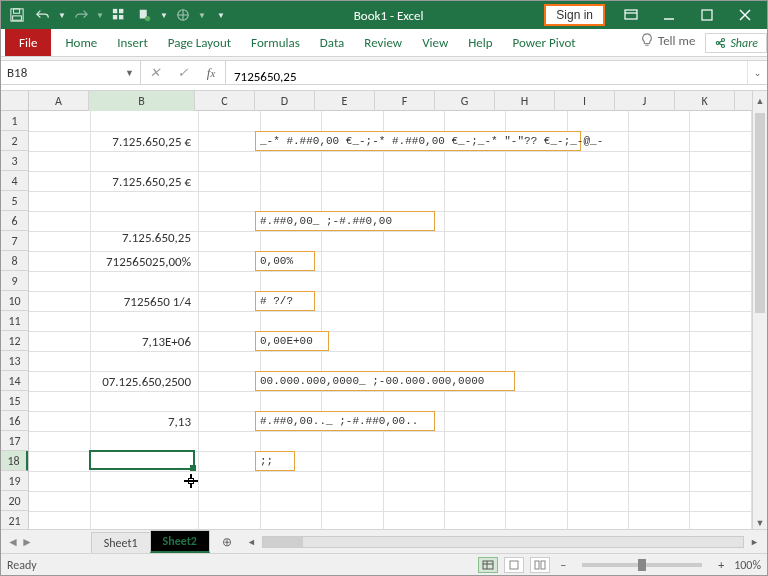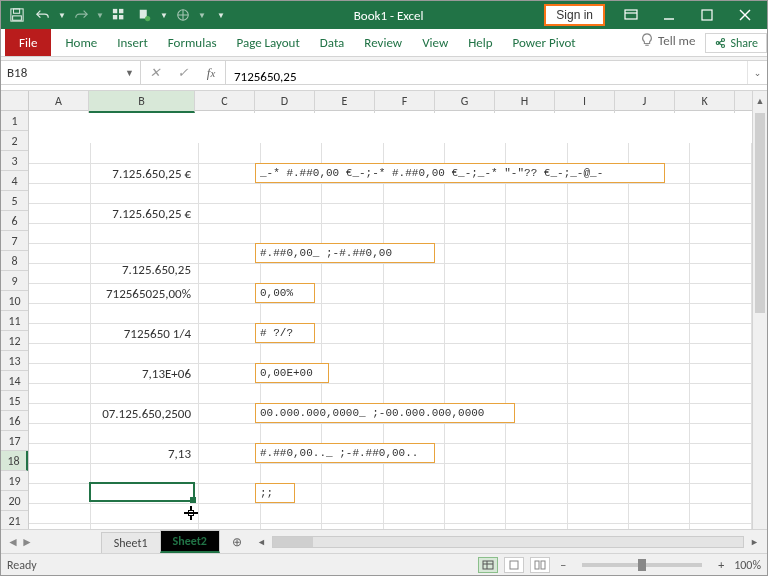--- a/index.html
+++ b/index.html
@@ -75,20 +75,21 @@
     gap: 2px;
     padding-right: 0;
   }
   .tellme { display: flex; align-items: center; gap: 4px; color: #666; padding: 0 8px; }
   .share-btn {
     border: 1px solid #d4d4d4;
     color: #217346;
     padding: 2px 8px;
     display: flex; align-items: center; gap: 4px;
     font-size: 12px;
+    font-style: italic;
   }
   
   .ribbon-strip {
     background: #f3f3f3;
     height: 4px;
     border-bottom: 1px solid #d4d4d4;
   }
   
   .formula-bar {
     display: flex;
@@ -165,21 +166,20 @@
     border-bottom: 1px solid #d4d4d4;
     text-align: center;
     line-height: 20px;
     color: #444;
     font-size: 12px;
   }
   .row-head.active { background: #d8e8d8; border-right: 2px solid #217346; }
   .cells {
     position: relative;
     background: #fff;
-    margin-top: 32px;
   }
   .gridlines td {
     border-right: 1px solid #e0e0e0;
     border-bottom: 1px solid #e0e0e0;
     height: 20px;
   }
   table.gridlines { border-collapse: collapse; table-layout: fixed; width: 100%; }
   table.gridlines col.c0 { width: 60px; }
   table.gridlines col.c1 { width: 106px; }
   table.gridlines col.cn { width: 60px; }
@@ -245,21 +245,21 @@
   
   .sheet-row {
     height: 24px;
     background: #f0f0f0;
     border-top: 1px solid #d4d4d4;
     display: flex;
     align-items: stretch;
     font-size: 12px;
   }
   .sheet-nav { display: flex; align-items: center; gap: 2px; padding: 0 6px; color: #888; }
-  .sheet-tabs { display: flex; align-items: flex-end; margin-left: 14px; padding-left: 48px; }
+  .sheet-tabs { display: flex; align-items: flex-end; margin-left: 4px; padding-left: 48px; }
   .sheet-tab {
     padding: 3px 12px;
     border: 1px solid #ccc;
     border-bottom: none;
     background: #e8e8e8;
     color: #444;
     margin-right: -1px;
   }
   .sheet-tab.active {
     background: #000000;
@@ -414,22 +414,22 @@
           <line x1="11" y1="1" x2="1" y2="11"></line>
         </svg>
       </div>
   </div>
 </div>
 
 <div class="ribbon-tabs">
   <div class="ribbon-tab file">File</div>
   <div class="ribbon-tab">Home</div>
   <div class="ribbon-tab">Insert</div>
+  <div class="ribbon-tab">Page Layout</div>
   <div class="ribbon-tab">Formulas</div>
-  <div class="ribbon-tab">Page Layout</div>
   <div class="ribbon-tab">Data</div>
   <div class="ribbon-tab">Review</div>
   <div class="ribbon-tab">View</div>
   <div class="ribbon-tab">Help</div>
   <div class="ribbon-tab">Power Pivot</div>
   <div class="ribbon-right">
     <div class="tellme">
       <svg width="14" height="14" viewBox="0 0 16 16" fill="none" stroke="#888" stroke-width="1.3">
           <path d="M8 1a5 5 0 0 0-3 9v2h6v-2a5 5 0 0 0-3-9z"></path>
           <path d="M6 14h4"></path>
@@ -796,21 +796,21 @@
         </tbody>
       </table>
   <div class="cell-b" style="top: 20px;">7.125.650,25 €</div>
       <div class="cell-b" style="top: 60px;">7.125.650,25 €</div>
       <div class="cell-b" style="top: 116px;">7.125.650,25</div>
       <div class="cell-b" style="top: 140px;">712565025,00%</div>
       <div class="cell-b" style="top: 180px;">7125650 1/4</div>
       <div class="cell-b" style="top: 220px;">7,13E+06</div>
       <div class="cell-b" style="top: 260px;">07.125.650,2500</div>
       <div class="cell-b" style="top: 300px;">7,13</div>
-      <div class="cell-d" style="top: 20px; width: 410px;">_-* #.##0,00 €_-;-* #.##0,00 €_-;_-* "-"?? €_-;_-@_-</div>
+      <div class="cell-d" style="top: 20px; width: 326px;">_-* #.##0,00 €_-;-* #.##0,00 €_-;_-* "-"?? €_-;_-@_-</div>
       <div class="cell-d" style="top: 100px; width: 180px;">#.##0,00_ ;-#.##0,00</div>
       <div class="cell-d" style="top: 140px; width: 60px;">0,00%</div>
       <div class="cell-d" style="top: 180px; width: 60px;"># ?/?</div>
       <div class="cell-d" style="top: 220px; width: 74px;">0,00E+00</div>
       <div class="cell-d" style="top: 260px; width: 260px;">00.000.000,0000_ ;-00.000.000,0000</div>
       <div class="cell-d" style="top: 300px; width: 180px;">#.##0,00.._ ;-#.##0,00..</div>
       <div class="cell-d" style="top: 340px; width: 40px;">;;</div>
       <div class="active-cell" style="left: 60px; top: 339px; width: 106px; height: 20px;">
         <div class="handle"></div>
       </div>

